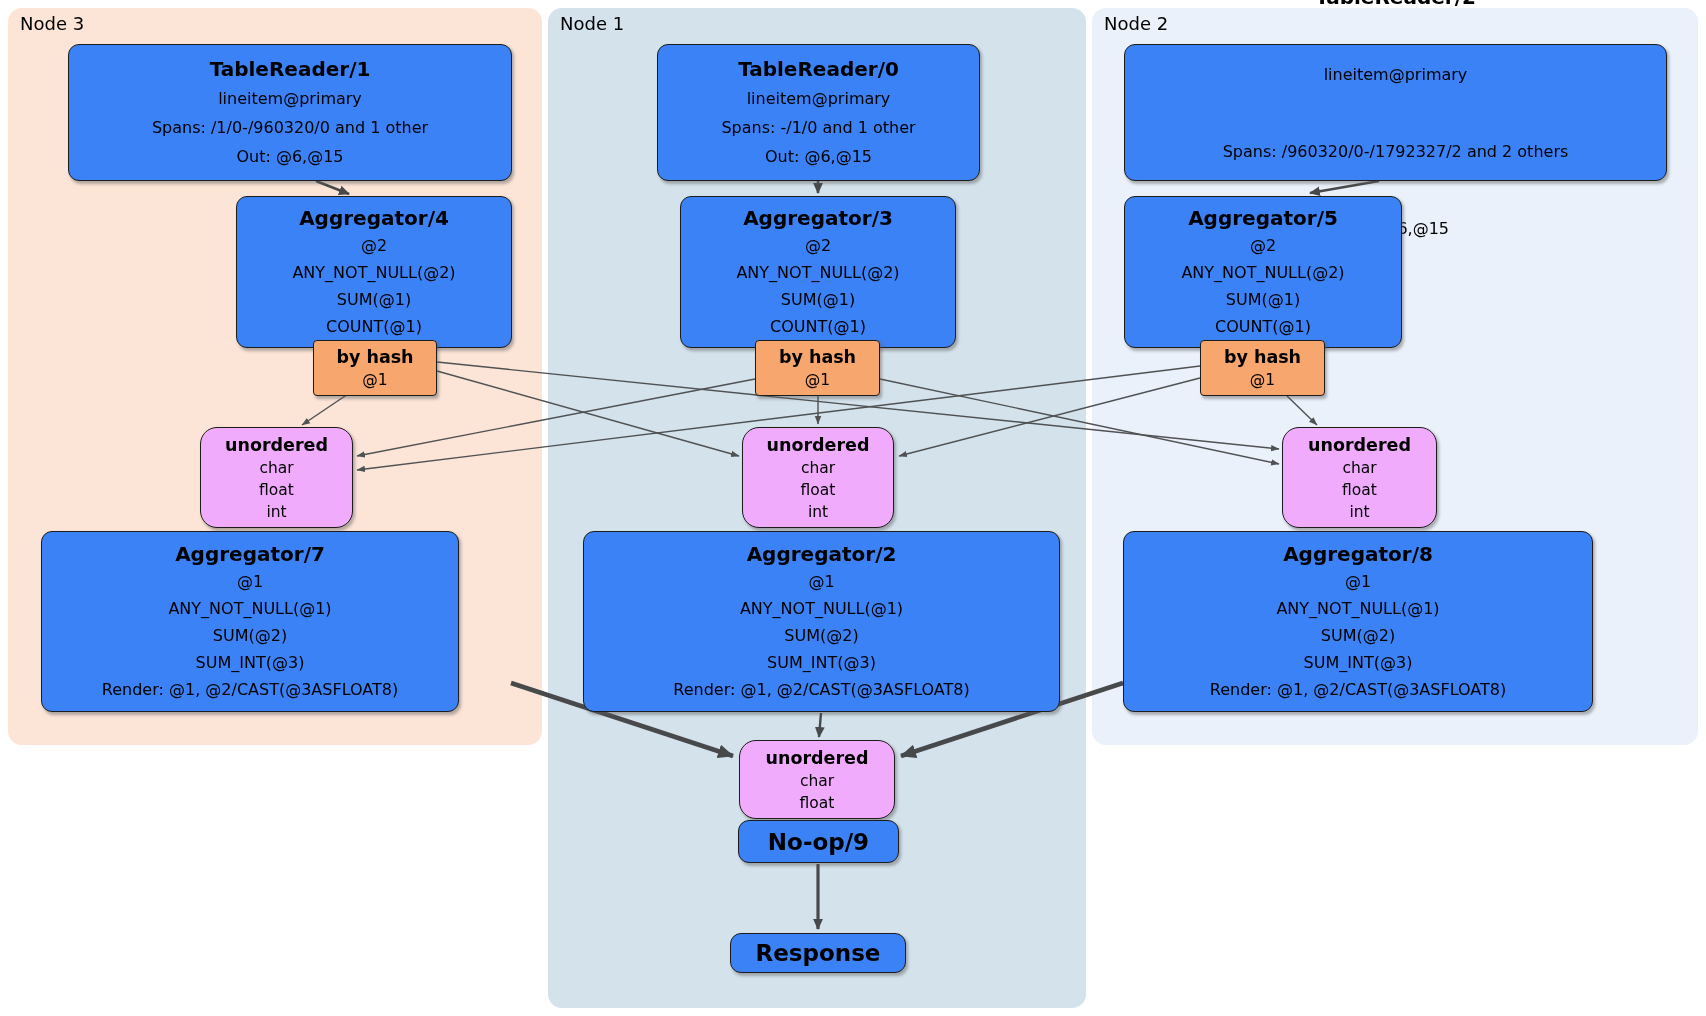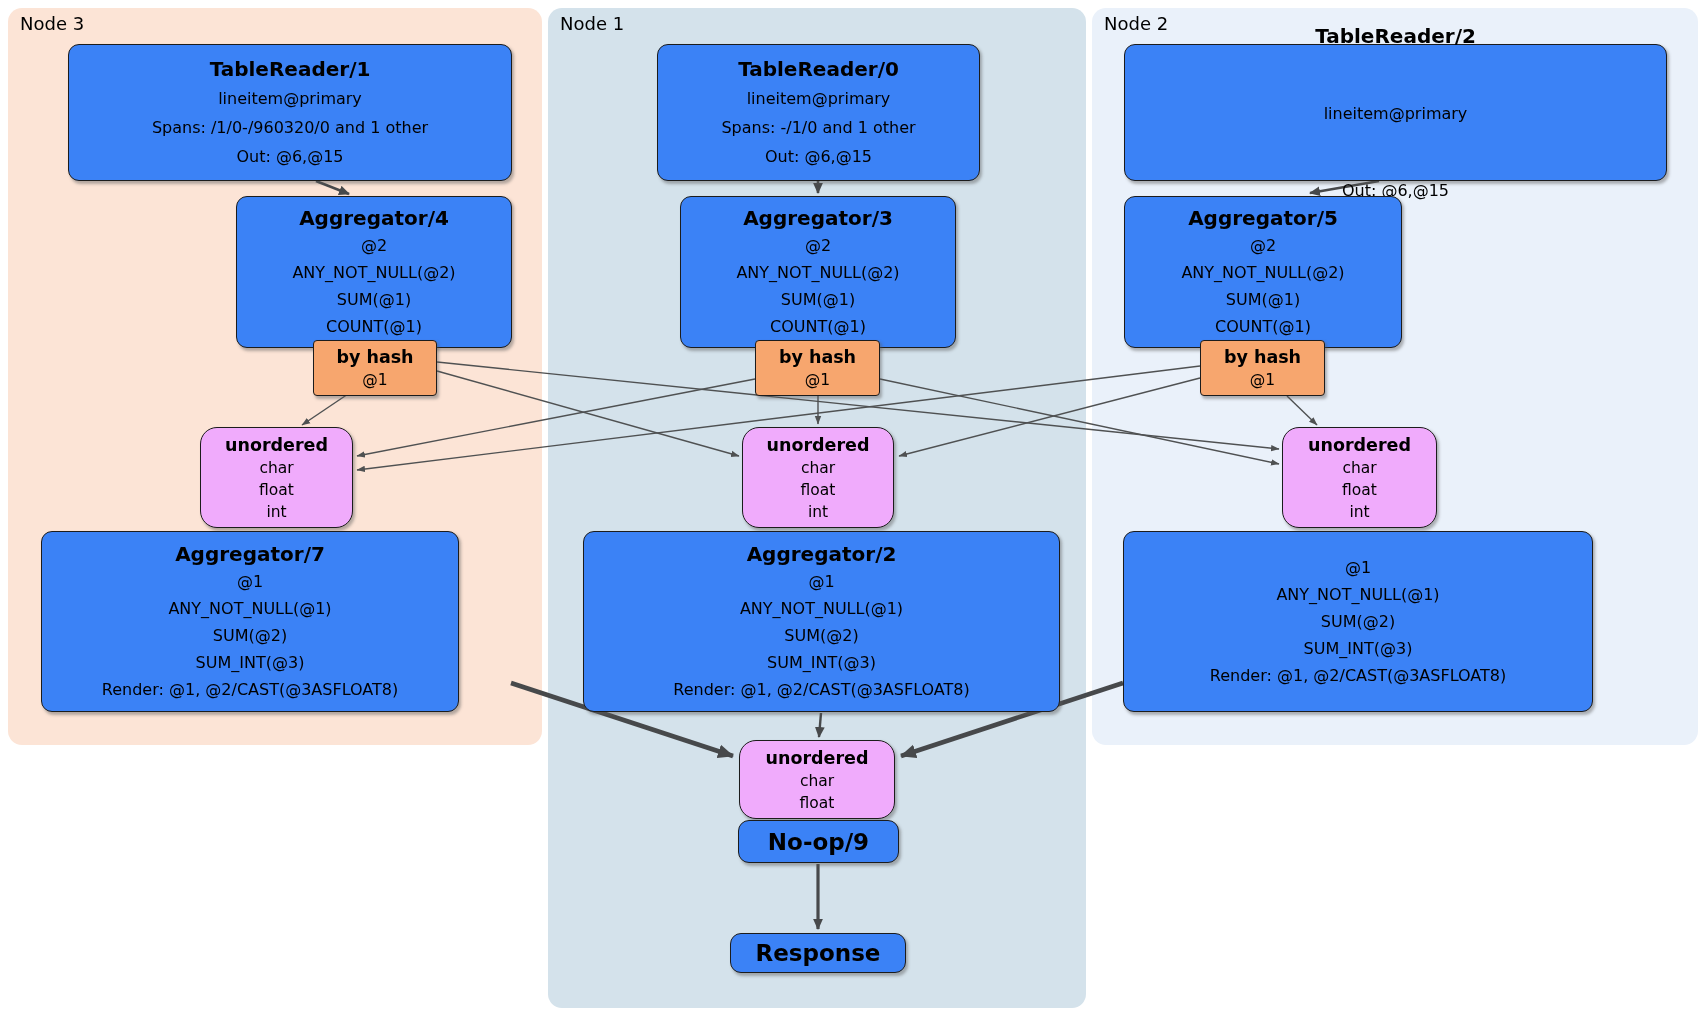--- a/index.html
+++ b/index.html
@@ -135,40 +135,42 @@
     <div class="l">@1</div>
     <div class="l">ANY_NOT_NULL(@1)</div>
     <div class="l">SUM(@2)</div>
     <div class="l">SUM_INT(@3)</div>
     <div class="l">Render: @1, @2/CAST(@3ASFLOAT8)</div>
   </div>
 
   <div class="box proc tr" style="left:1124px;top:44px;width:543px;height:137px;gap:48px;">
     <div class="t">TableReader/2</div>
     <div class="l">lineitem@primary</div>
+    <div class="l">Spans: /960320/0-/1792327/2 and 2 others</div>
     <div class="l">Out: @6,@15</div>
   </div>
   <div class="box proc" style="left:1124px;top:196px;width:278px;height:152px;">
     <div class="t">Aggregator/5</div>
     <div class="l">@2</div>
     <div class="l">ANY_NOT_NULL(@2)</div>
     <div class="l">SUM(@1)</div>
     <div class="l">COUNT(@1)</div>
   </div>
   <div class="box router" style="left:1200px;top:340px;width:125px;height:56px;">
     <div class="t">by hash</div>
     <div class="l">@1</div>
   </div>
   <div class="box sync" style="left:1282px;top:427px;width:155px;height:101px;">
     <div class="t">unordered</div>
     <div class="l">char</div>
     <div class="l">float</div>
     <div class="l">int</div>
   </div>
   <div class="box proc" style="left:1123px;top:531px;width:470px;height:181px;">
+    <div class="t">Aggregator/8</div>
     <div class="l">@1</div>
     <div class="l">ANY_NOT_NULL(@1)</div>
     <div class="l">SUM(@2)</div>
     <div class="l">SUM_INT(@3)</div>
     <div class="l">Render: @1, @2/CAST(@3ASFLOAT8)</div>
   </div>
 
   <div class="box sync" style="left:739px;top:740px;width:156px;height:79px;">
     <div class="t">unordered</div>
     <div class="l">char</div>

